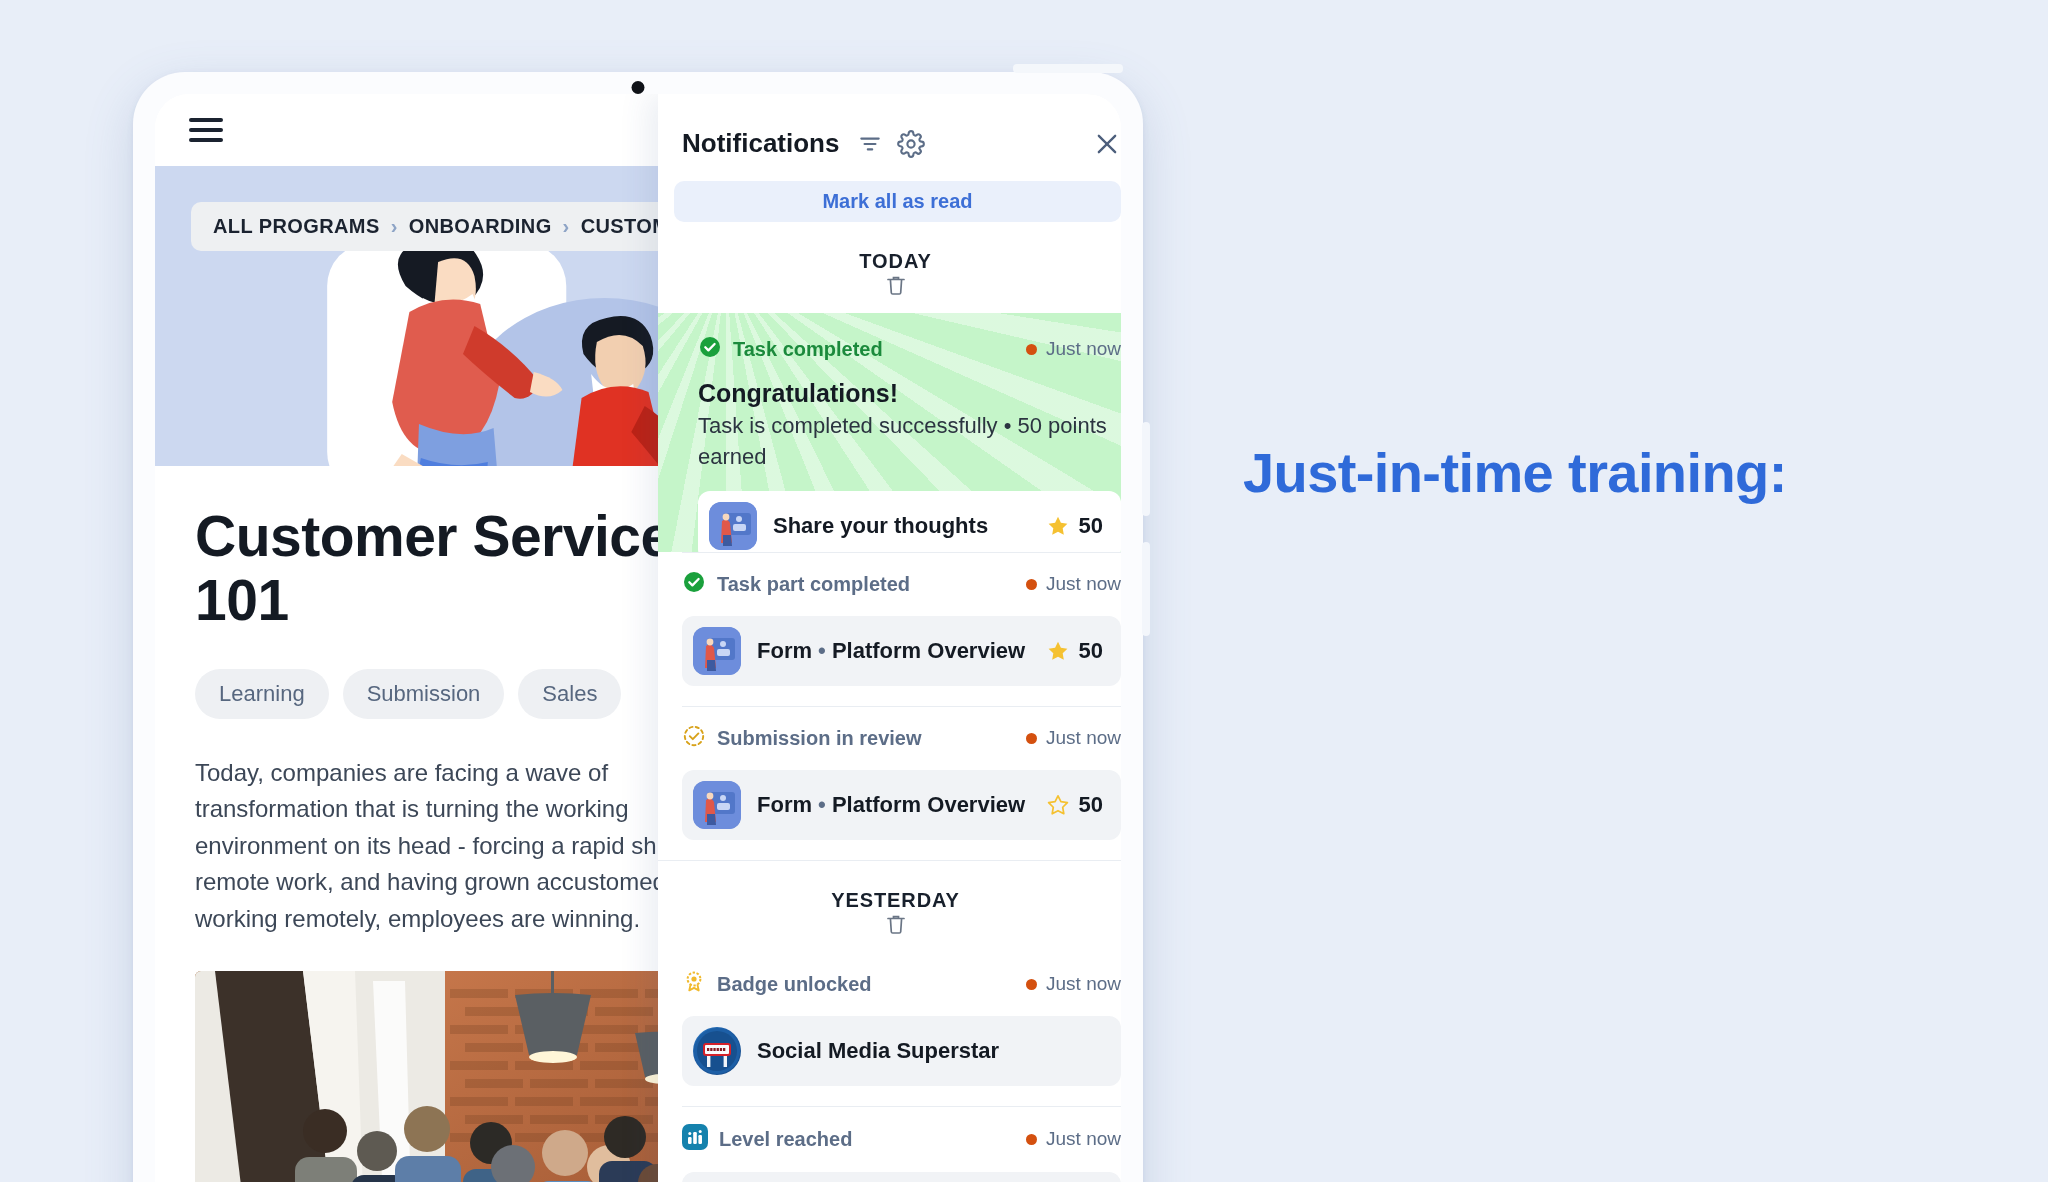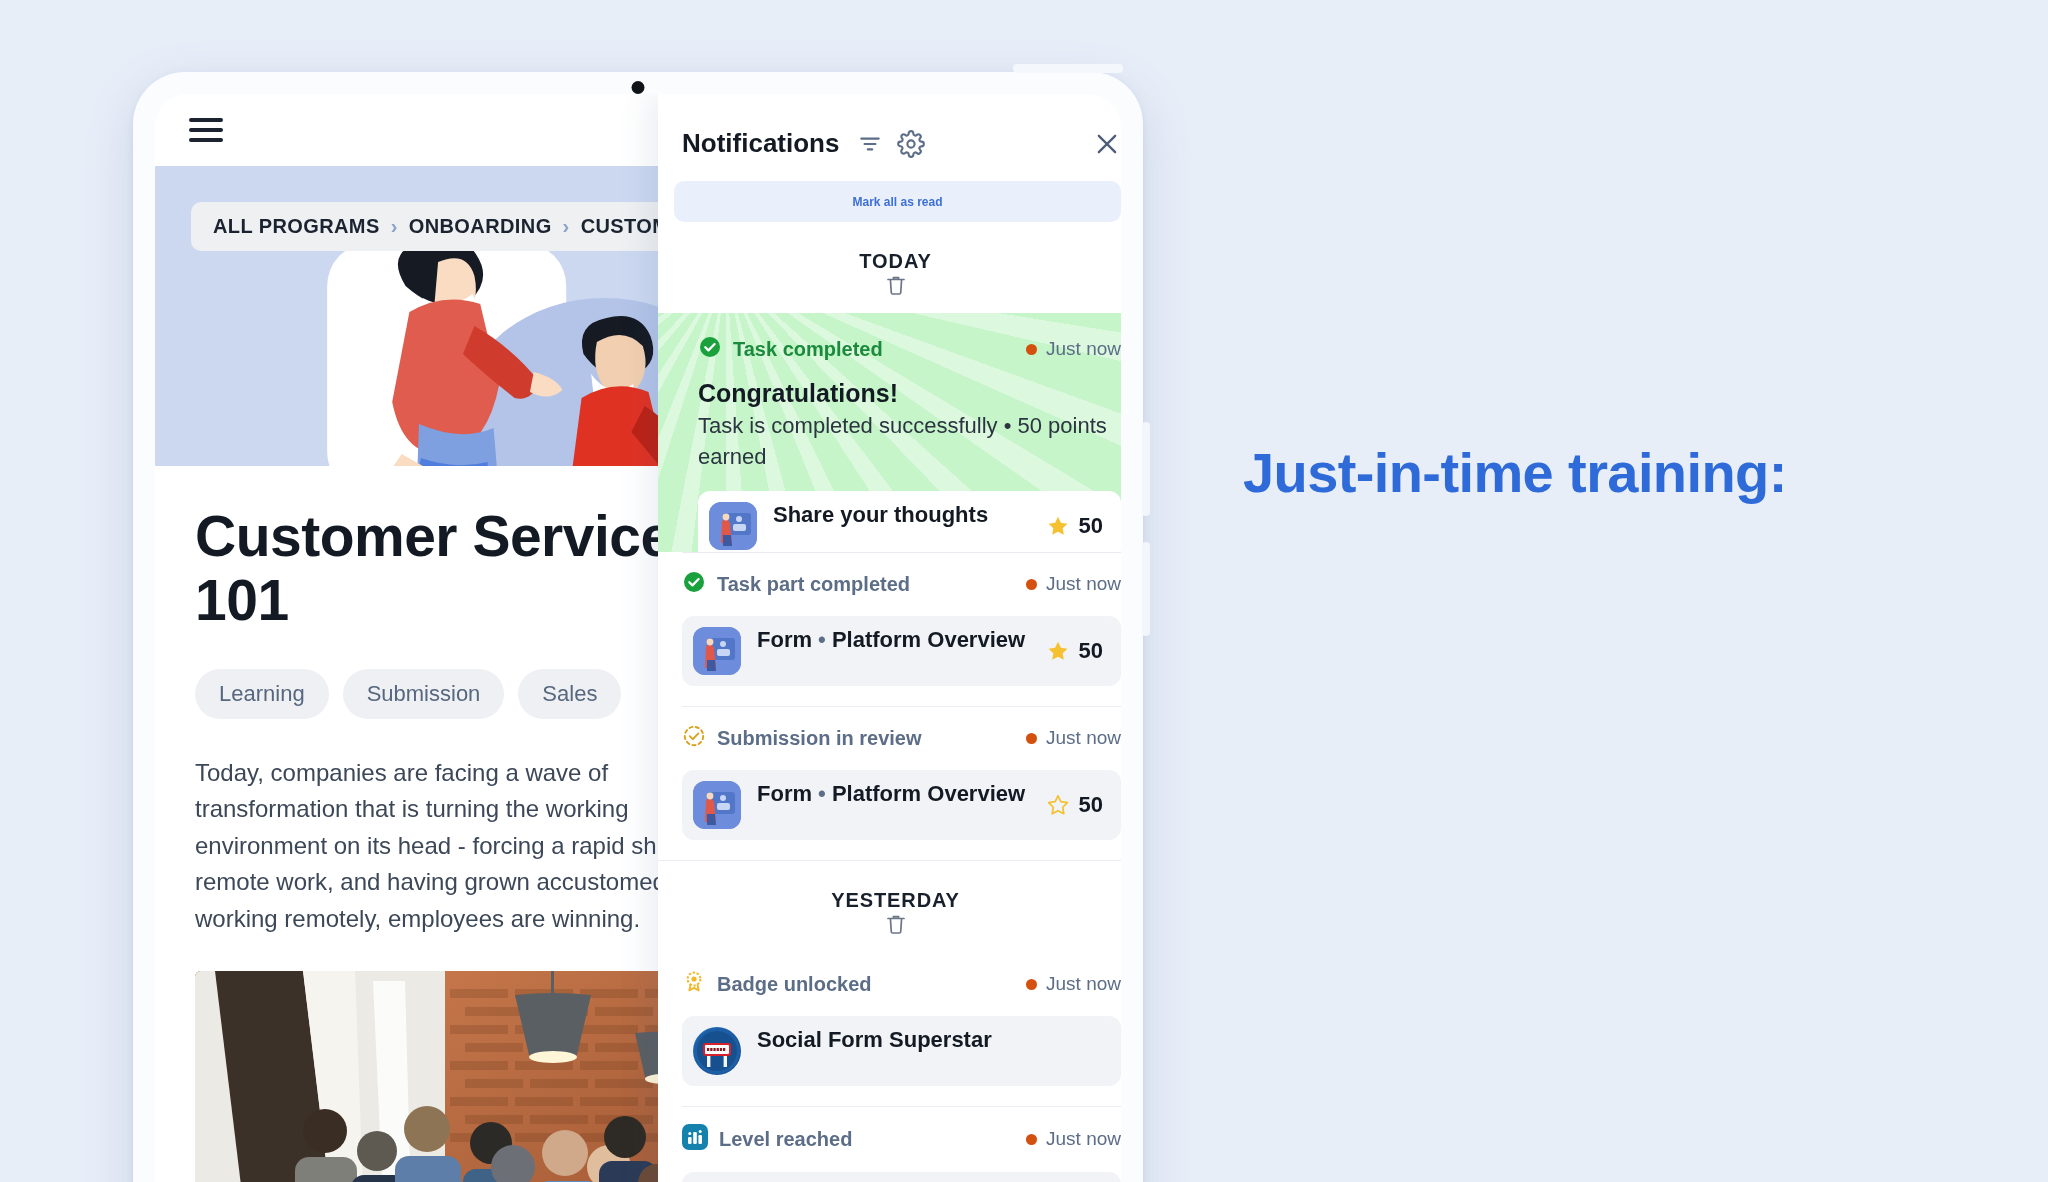--- a/index.html
+++ b/index.html
@@ -93,21 +93,21 @@
   .panel-head {
     display:flex; align-items:center; padding: 34px 24px 0 24px; gap: 14px;
   }
   .panel-title { font-size: 26px; font-weight: 700; color:#141a23; margin-right: 4px; }
   .ico-btn { cursor:pointer; display:flex; align-items:center; justify-content:center; }
   .panel-head .spacer { flex: 1; }
 
   .mark-read {
     margin: 22px 24px 0 16px; background:#eaf0fb; color:#3d6fd6;
     border-radius: 10px; border:none; height: 48px;
-    font-size: 12px; font-weight: 700; cursor:pointer;
+    font-size: 20px; font-weight: 700; cursor:pointer;
     font-family:"Liberation Sans", sans-serif;
   }
 
   .section-head {
     display:flex; align-items:center; justify-content:space-between;
     padding: 28px 24px 16px 12px;
     flex-direction: column;
   }
   .section-head .lbl { font-size: 20px; font-weight: 800; letter-spacing: .9px; color:#18202c; }
 
@@ -133,21 +133,21 @@
   .notif-kind.green { color:#1b8a3c; }
   .notif-time { margin-left:auto; display:flex; align-items:center; gap:9px; font-size:19px; color:#5c6d87; font-weight:500; }
   .dot-new { width:11px; height:11px; border-radius:50%; background:#d4500f; display:inline-block; }
 
   .congrats { margin-top: 16px; }
   .congrats .h { font-size: 25px; font-weight: 800; color:#141a23; }
   .congrats .p { font-size: 22px; line-height:1.4; color:#2b3440; margin-top: 3px; }
 
   .item-card {
     margin-top: 18px; background:#f1f3f6; border-radius: 12px;
-    display:flex; gap: 16px; padding: 11px 18px 11px 11px;
+    display:flex; align-items:center; gap: 16px; padding: 11px 18px 11px 11px;
   }
   .item-card.white { background:#fff; }
   .item-thumb {
     width: 48px; height: 48px; border-radius: 12px; flex: none; overflow:hidden; position:relative;
     background:#6f8fdc;
   }
   .item-label { font-size: 22px; font-weight:700; color:#141a23; flex:1; }
   .item-label .mid { color:#5c6d87; font-weight:700; }
   .item-pts { display:flex; align-items:center; gap:9px; font-size:22px; font-weight:700; color:#141a23; }
 
@@ -534,21 +534,21 @@
                 <g fill="#8a1b22">
                   <rect x="14" y="21" width="2.3" height="3"></rect>
                     <rect x="17.2" y="21" width="2.3" height="3"></rect>
                   <rect x="20.4" y="21" width="2.3" height="3"></rect>
                     <rect x="23.6" y="21" width="2.3" height="3"></rect>
                   <rect x="26.8" y="21" width="2.3" height="3"></rect>
                     <rect x="30" y="21" width="2.3" height="3"></rect>
                 </g>
               </svg>
             </span>
-            <span class="item-label">Social Form Superstar</span>
+            <span class="item-label">Social Media Superstar</span>
           </div>
         </div>
 
         <div class="notif">
           <div class="notif-row">
             <span>
               <svg width="26" height="26" viewBox="0 0 26 26">
                 <rect width="26" height="26" rx="7" fill="#1582ad"></rect>
                 <rect x="6" y="13" width="3.6" height="7" rx="1.2" fill="#fff"></rect>
                 <rect x="11.2" y="8" width="3.6" height="12" rx="1.2" fill="#fff"></rect>

